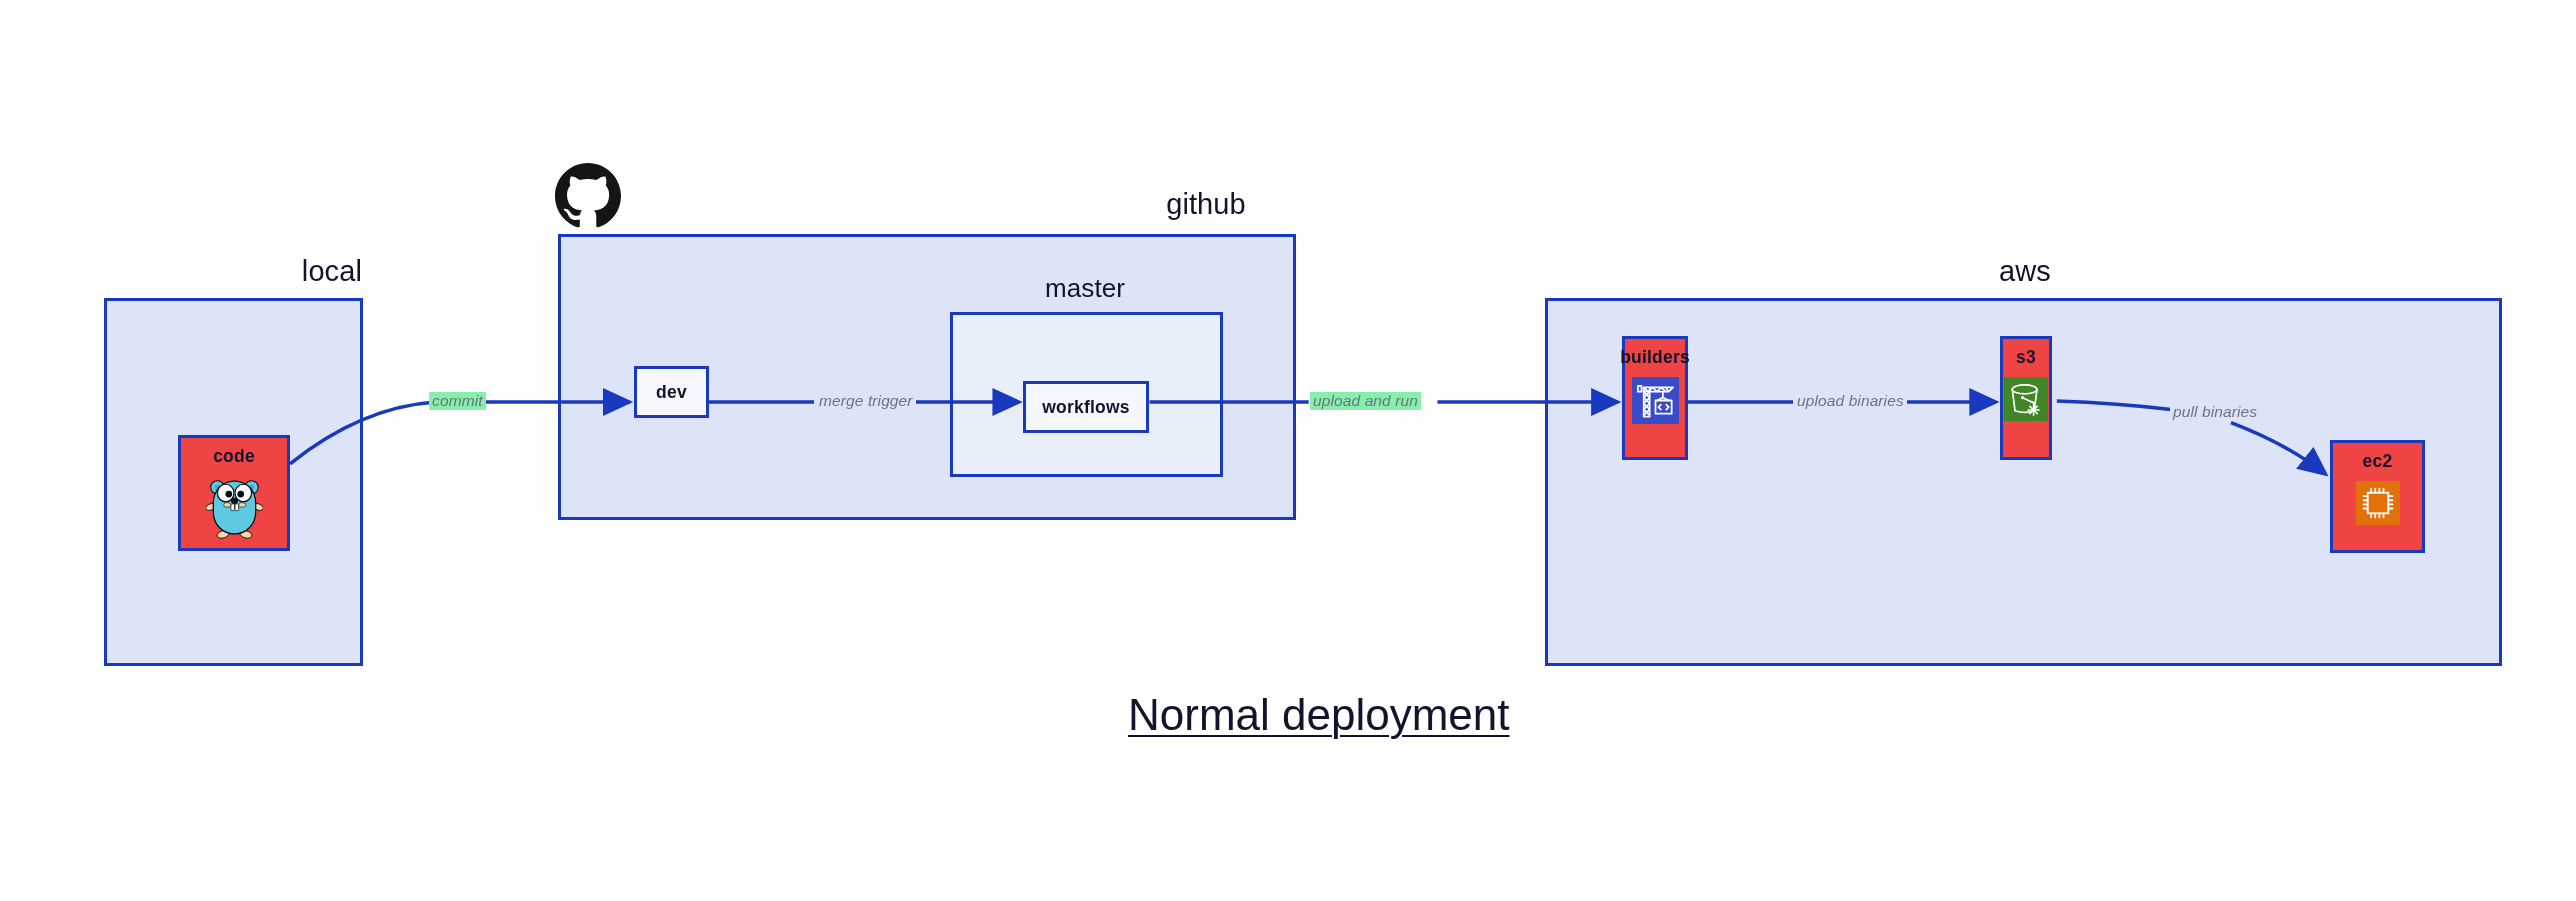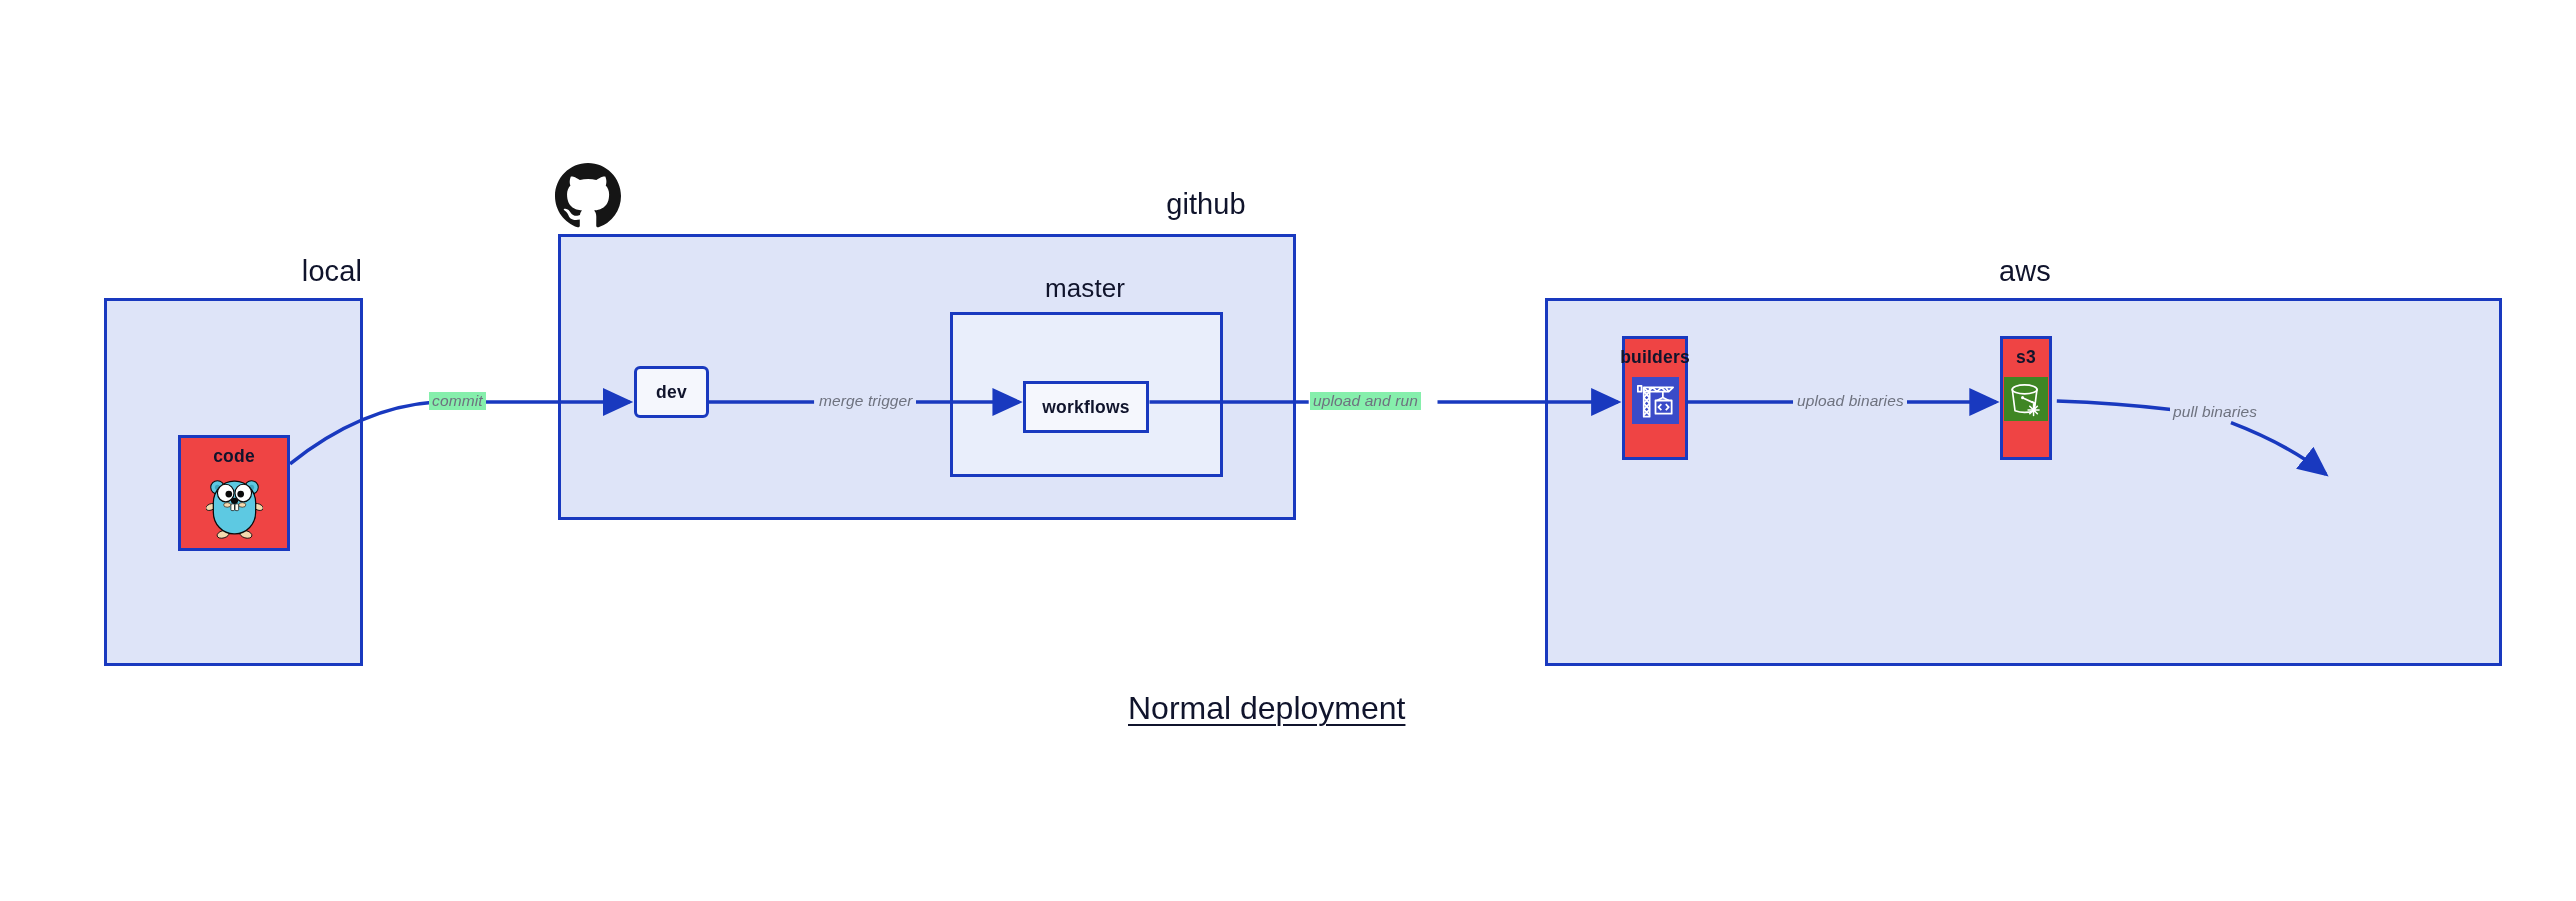--- a/index.html
+++ b/index.html
@@ -76,21 +76,21 @@
     background: #86efac;
     padding: 0 3.1px;
     letter-spacing: 0.1px;
   }
   .edge-label.on-group { background: #DEE4F8; }
 
   
   #title {
     position: absolute;
     color: #10142C;
-    font-size: 32px;
+    font-size: 44px;
     font-weight: 400;
     text-decoration: underline;
     text-underline-offset: 5.2px;
     text-decoration-thickness: 2.1px;
     white-space: nowrap;
   }
 
   
   svg.overlay {
     position: absolute;
@@ -155,21 +155,21 @@
   <div class="group" style="left:558px; top:234px; width:738px; height:286px;"></div>
 
   <div class="group-label" style="left:956px; top:273px; width:258px; text-align:center; font-size:26px;">master</div>
 
   <div class="group nested" style="left:950px; top:312px; width:273px; height:165px;"></div>
 
   <div class="node plain" style="left:1023px; top:381px; width:126px; height:52px;">
     <div class="node-label">workflows</div>
   </div>
 
-  <div class="node plain" style="left:634px; top:366px; width:75px; height:52px;border-radius:6px;">
+  <div class="node plain" style="left:634px; top:366px; width:75px; height:52px;">
     <div class="node-label">dev</div>
   </div>
 
   <div class="group-label" style="left:1896px; top:255px; width:258px; text-align:center;">aws</div>
 
   <div class="group" style="left:1545px; top:298px; width:957px; height:368px;"></div>
 
   <div class="node withicon" style="left:1622px; top:336px; width:66px; height:124px;">
     <div class="node-label">builders</div>
     <div class="icon-wrap">
@@ -201,20 +201,35 @@
           <path d="M28.5 31 L44 38"></path>
           <path d="M41 36 Q46 38 44 42"></path>
           <g stroke-width="2.2">
             <path d="M43 40 L43 56 M35 48 L51 48 M37.5 42.5 L48.5 53.5 M48.5 42.5 L37.5 53.5"></path>
           </g>
         </g>
       </svg>
     </div>
   </div>
 
+  <div class="node withicon" style="left:2330px; top:440px; width:95px; height:113px;">
+    <div class="node-label">ec2</div>
+    <div class="icon-wrap">
+      <svg width="44" height="44" viewBox="0 0 64 64">
+        <rect x="0" y="0" width="64" height="64" fill="#E2700B"></rect>
+        <g fill="none" stroke="#FFFFFF" stroke-width="2.6" stroke-linecap="round">
+          <rect x="17" y="17" width="30" height="30"></rect>
+          <path d="M22 17 L22 11 M28 17 L28 11 M34 17 L34 11 M40 17 L40 11"></path>
+          <path d="M22 47 L22 53 M28 47 L28 53 M34 47 L34 53 M40 47 L40 53"></path>
+          <path d="M17 22 L11 22 M17 28 L11 28 M17 34 L11 34 M17 40 L11 40"></path>
+          <path d="M47 22 L53 22 M47 28 L53 28 M47 34 L53 34 M47 40 L53 40"></path>
+        </g>
+      </svg>
+    </div>
+  </div>
 
   <svg class="overlay" viewBox="0 0 5054 1750" width="2604" height="902">
     <defs>
       <marker id="ah" markerWidth="9" markerHeight="9" refX="7.4" refY="4.5" orient="auto">
         <path d="M0,0.6 L8.4,4.5 L0,8.4 Z" fill="#1939BF"></path>
       </marker>
     </defs>
     <g fill="none" stroke="#1939BF" stroke-width="7">
 
       <path d="M563 900 Q700 790 845 780"></path>

